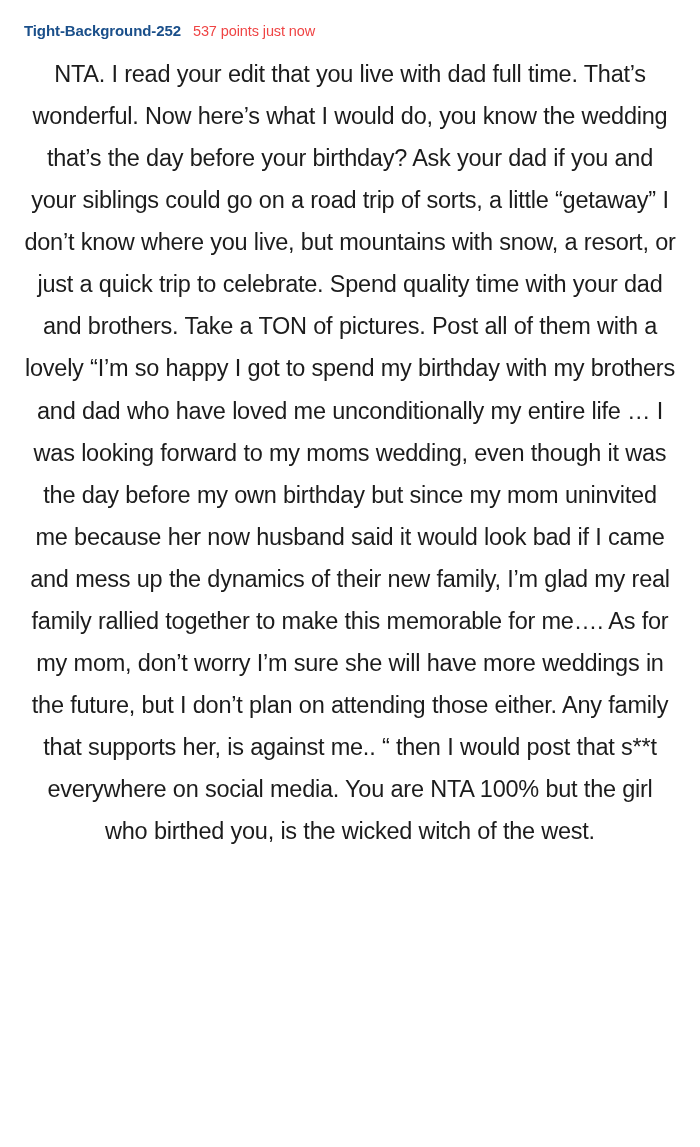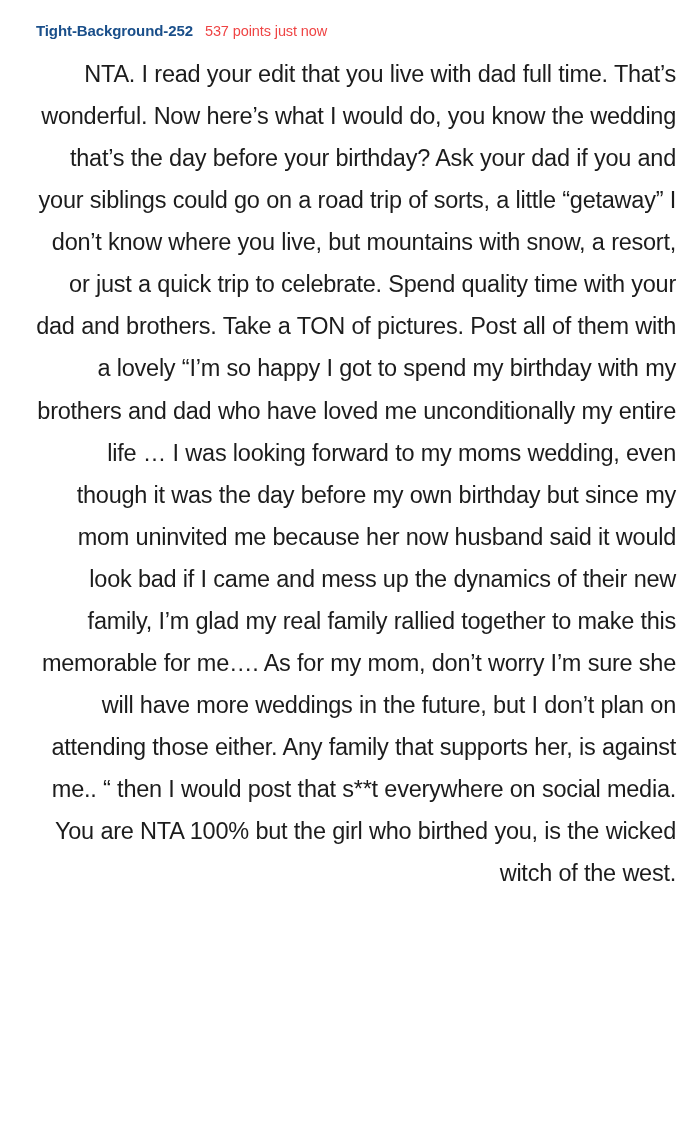--- a/index.html
+++ b/index.html
@@ -10,21 +10,21 @@
   body {
     width: 700px;
     min-height: 1147px;
     font-family: "Liberation Sans", sans-serif;
     color: #222222;
     -webkit-font-smoothing: antialiased;
   }
   .comment {
     box-sizing: border-box;
     width: 700px;
-    padding: 22px 24px 20px 36px;
+    padding: 22px 24px 20px 24px;
   }
   .comment-header {
     display: flex;
     align-items: baseline;
     gap: 12px;
     margin-bottom: 14px;
     white-space: nowrap;
   }
   .author {
     font-size: 15px;
@@ -36,21 +36,21 @@
     font-size: 14.5px;
     color: #ef4444;
     letter-spacing: -0.1px;
   }
   .comment-body {
     font-size: 23.5px;
     line-height: 1.79;
     color: #1c1c1c;
     letter-spacing: -0.25px;
     word-spacing: 0.2px;
-    text-align: right;
+    text-align: center;
   }
 </style>
 </head>
 <body>
 
 <div class="comment">
   <div class="comment-header">
     <span class="author">Tight-Background-252</span>
     <span class="meta">537 points just now</span>
   </div>

